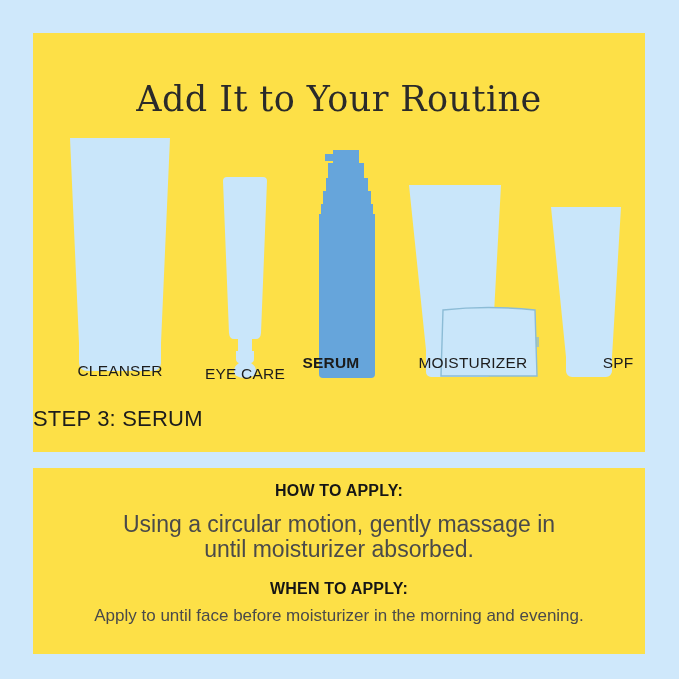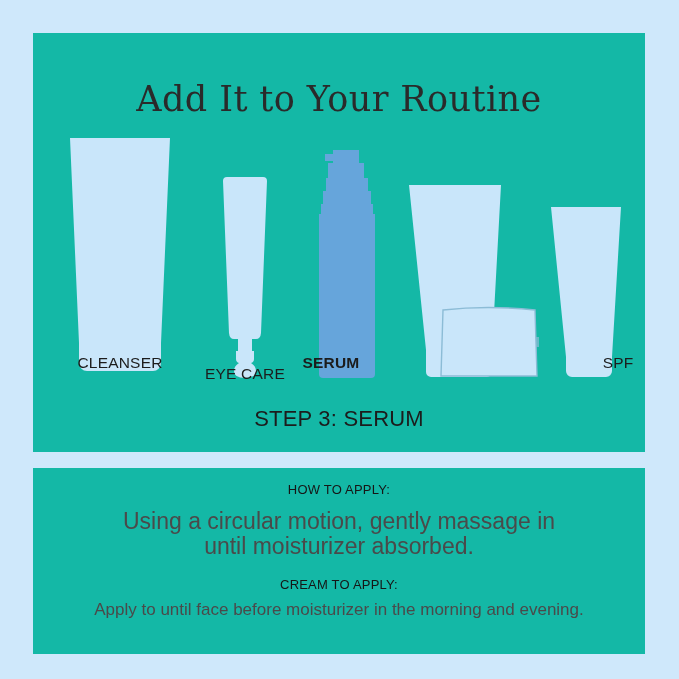--- a/index.html
+++ b/index.html
@@ -19,21 +19,21 @@
     width: 679px;
     height: 679px;
     box-sizing: border-box;
   }
 
   
   .card {
     position: absolute;
     left: 33px;
     width: 612px;
-    background: #14b8a6;
+    background: #fde047;
     box-sizing: border-box;
   }
   #routine-card {
     top: 33px;
     height: 419px;
   }
   #apply-card {
     top: 468px;
     height: 186px;
   }
@@ -85,49 +85,49 @@
     position: absolute;
     top: 0;
     text-align: center;
     font-size: 15.5px;
     line-height: 19px;
     color: #1c1c1c;
     letter-spacing: 0.2px;
   }
   .product-label.is-current { font-weight: bold; }
 
-  #label-cleanser    { left: 17px;  width: 140px; }
+  #label-cleanser    { left: 17px;  width: 140px; margin-top: 8px; }
   #label-eyecare     { left: 152px; width: 120px; margin-top: 11px; }
   #label-serum       { left: 250px; width: 96px;  }
   #label-moisturizer { left: 355px; width: 170px; }
   #label-spf         { left: 548px; width: 74px;  }
 
   
   .step-caption {
     position: absolute;
     top: 373px;
     left: 0;
     width: 612px;
-    text-align: center;
+    text-align: left;
     font-size: 22px;
     color: #1c1c1c;
     letter-spacing: 0.2px;
   }
 
   
   .apply-inner {
     position: absolute;
     top: 14px;
     left: 0;
     width: 612px;
     text-align: center;
   }
   .apply-heading {
-    font-size: 13px;
-    font-weight: normal;
+    font-size: 16px;
+    font-weight: bold;
     color: #161616;
     letter-spacing: 0.2px;
   }
   .apply-body {
     font-size: 23px;
     line-height: 25px;
     color: #4a4a4a;
     margin-top: 12px;
   }
   .apply-body .line { display: block; }
@@ -209,21 +209,21 @@
     </div>
 
     <div class="labels">
       <div class="product-label" id="label-cleanser">CLEANSER</div>
 
       <div class="product-label" id="label-eyecare">EYE CARE</div>
 
       <div class="product-label is-current" id="label-serum">SERUM</div>
 
       <div class="product-label" id="label-moisturizer">
-        <br>
+        <span>MOISTURIZER</span><br>
       </div>
 
       <div class="product-label" id="label-spf">SPF</div>
     </div>
 
     <div class="step-caption">STEP 3: SERUM</div>
 
   </div>
 
   <div class="card" id="apply-card">
@@ -231,21 +231,21 @@
 
       <div id="how-block">
         <div class="apply-heading">HOW TO APPLY:</div>
         <div class="apply-body">
           <span class="line">Using a circular motion, gently massage in</span>
           <span class="line">until moisturizer absorbed.</span>
         </div>
       </div>
 
       <div id="when-block">
-        <div class="apply-heading">CREAM TO APPLY:</div>
+        <div class="apply-heading">WHEN TO APPLY:</div>
         <div class="apply-body" id="when-body">
           <span class="line">Apply to until face before moisturizer in the morning and evening.</span>
         </div>
       </div>
 
     </div>
   </div>
 
 </div>
 

